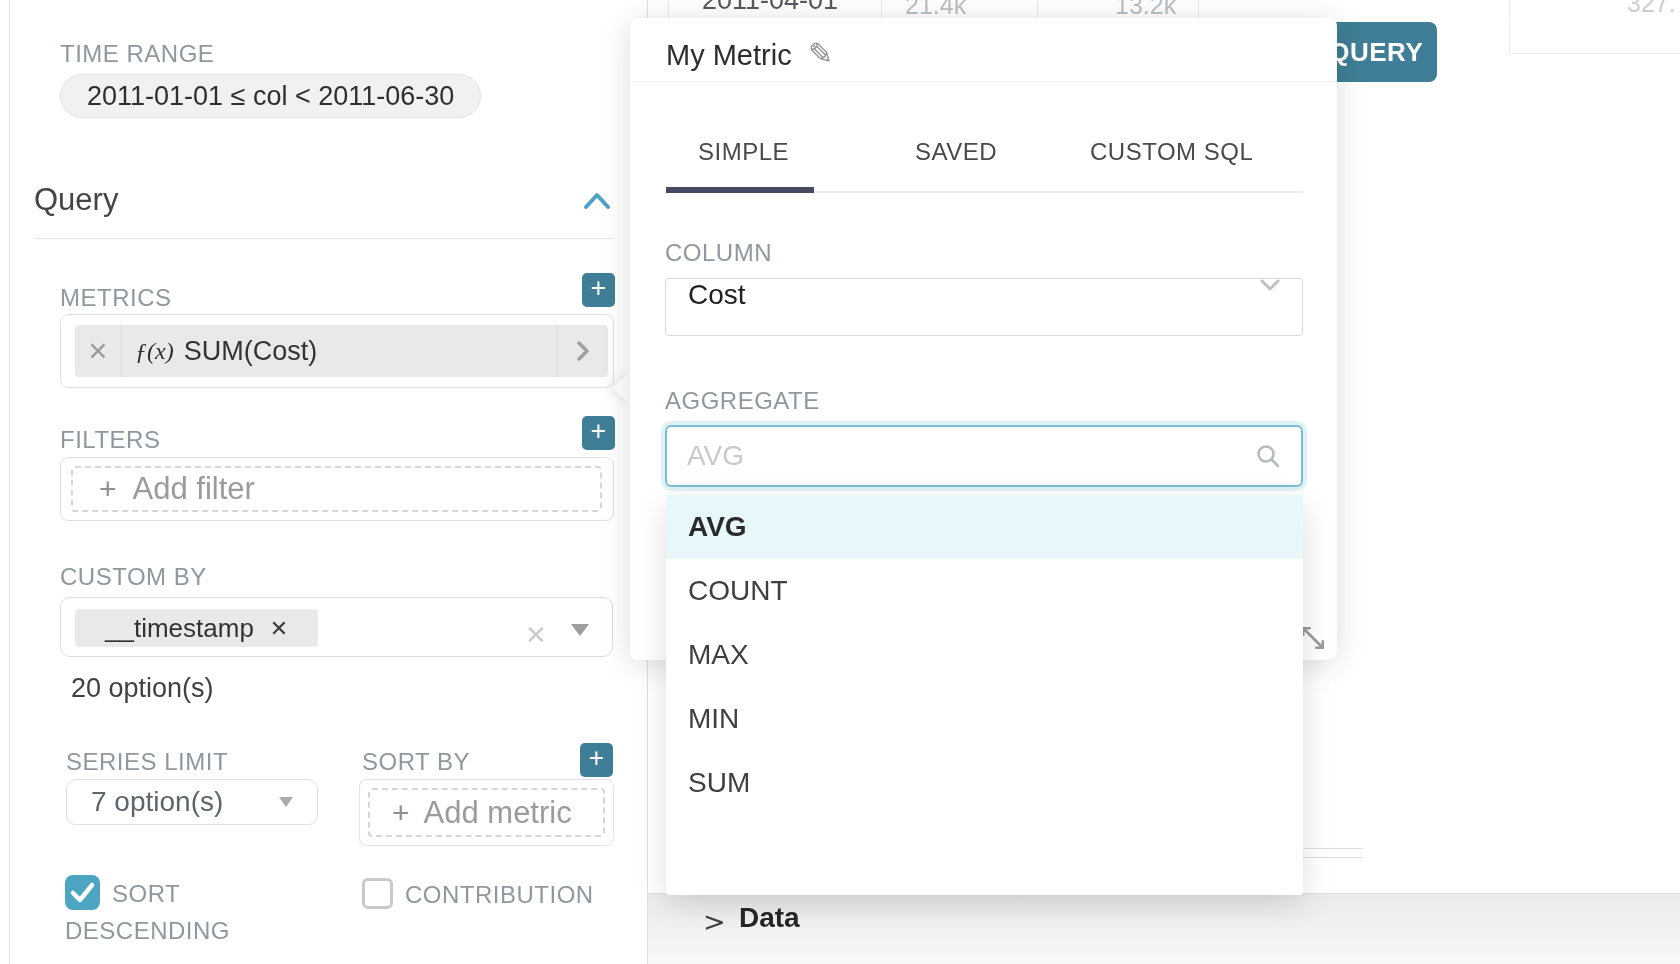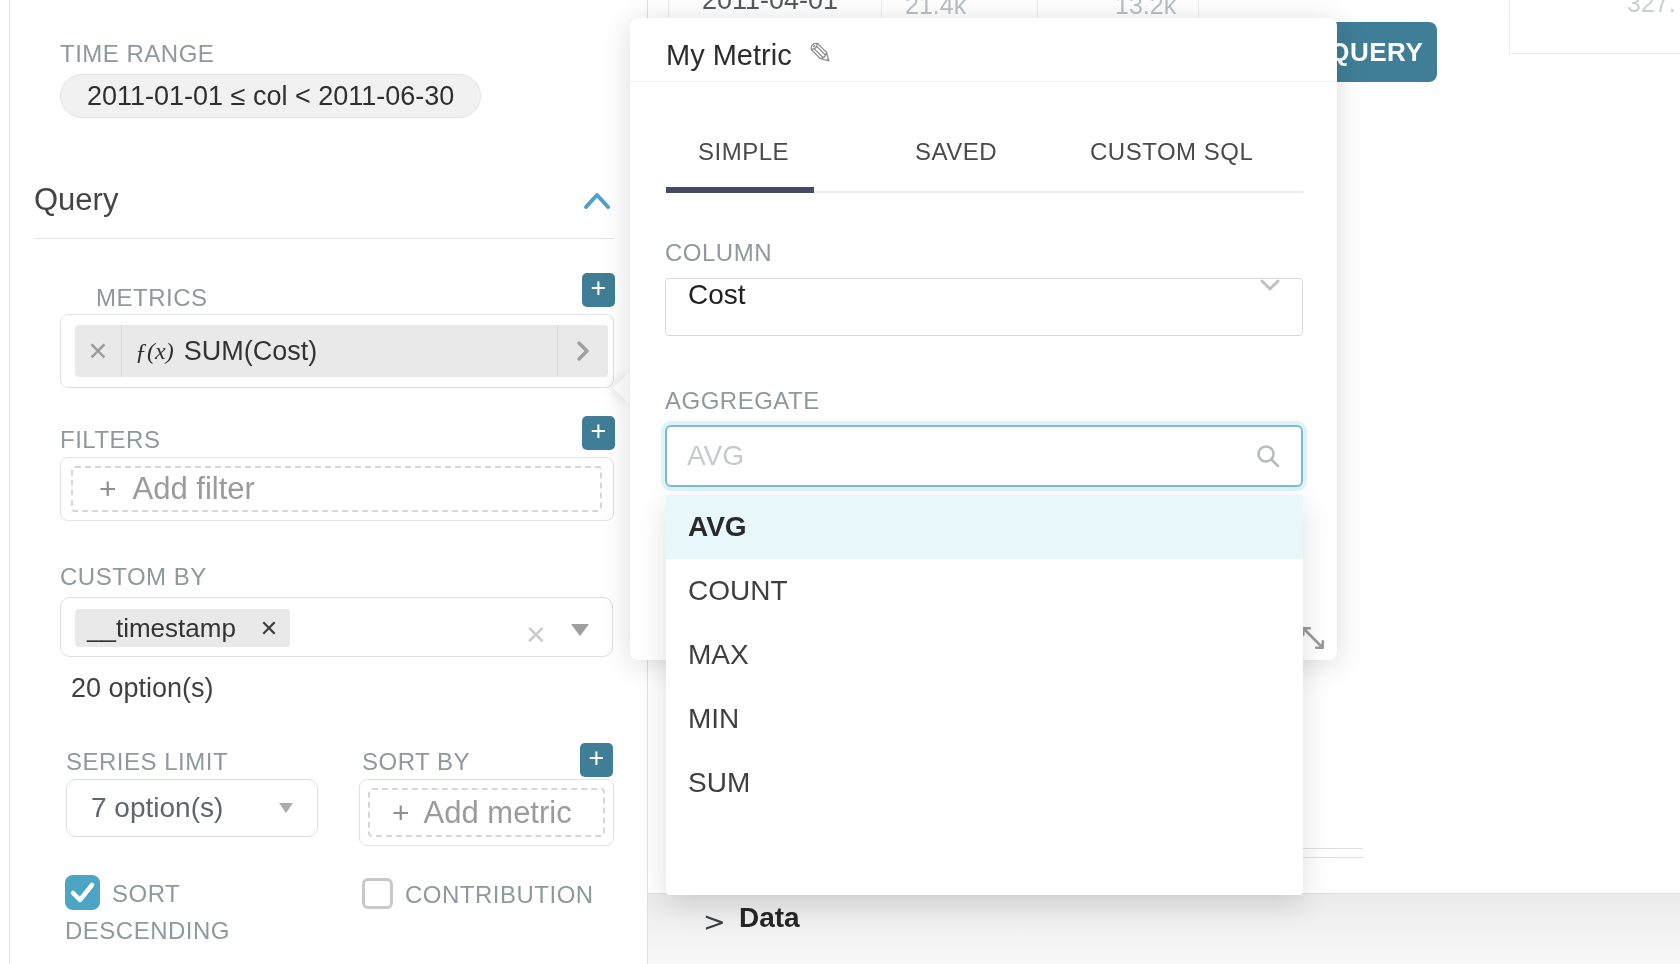--- a/index.html
+++ b/index.html
@@ -49,29 +49,29 @@
   .dashed-inner {
     border:2px dashed #d6d6d6; border-radius:4px; background:#fff;
     display:flex; align-items:center;
   }
   .dash-plus { font-size:30px; color:#8f8f8f; }
   .dash-text { font-size:31px; color:#9b9b9b; }
 
   .gb-box { left:60px; top:597px; width:553px; height:60px; border:1px solid #dedede; border-radius:10px; background:#fff; }
   .gb-tag {
     left:75px; top:609px; height:38px; background:#e9e9e9; border-radius:4px;
-    display:flex; align-items:center; padding:0 12px; gap:24px;
+    display:flex; align-items:center; padding:0 30px; gap:16px;
   }
   .gb-tag-text { font-size:26px; color:#333; }
   .gb-tag-x { font-size:22px; font-weight:700; color:#3a3a3a; cursor:pointer; }
   .clear-x { left:525px; top:620px; font-size:26px; color:#cbcbcb; cursor:pointer; }
   .caret-down { width:0; height:0; border-left:9px solid transparent; border-right:9px solid transparent; border-top:12px solid #9e9e9e; }
   .hint-text { font-size:27px; color:#404040; }
 
-  .sl-box { left:66px; top:779px; width:252px; height:58px; border:1px solid #e0e0e0; border-radius:10px; background:#fff;
+  .sl-box { left:66px; top:779px; width:252px; height:46px; border:1px solid #e0e0e0; border-radius:10px; background:#fff;
             display:flex; align-items:center; padding:0 24px; }
   .sl-value { font-size:28px; color:#5d666c; flex:1; }
   .caret-sm { width:0; height:0; border-left:7px solid transparent; border-right:7px solid transparent; border-top:10px solid #ababab; }
 
   .checkbox-row { display:block; }
   .cb-checked {
     float:left; width:35px; height:35px; background:#4ba5c3; border-radius:8px; margin-right:12px; cursor:pointer;
   }
   .cb-unchecked {
     float:left; width:31px; height:31px; background:#fff; border:3px solid #c9c9c9; border-radius:6px; margin-right:12px; cursor:pointer;
@@ -177,21 +177,21 @@
 
   <div class="abs ctl-label" style="left:60px; top:40px;">TIME RANGE</div>
   <div class="abs time-pill">2011-01-01 ≤ col &lt; 2011-06-30</div>
 
   <div class="abs query-title">Query</div>
   <svg class="abs" style="left:583px; top:190px;" width="28" height="22" viewBox="0 0 28 22">
     <polyline points="3,17 14,5 25,17" fill="none" stroke="#4fa0c8" stroke-width="4" stroke-linecap="round" stroke-linejoin="round"></polyline>
   </svg>
   <div class="abs query-divider"></div>
 
-  <div class="abs ctl-label" style="left:60px; top:284px;margin-left:36px;">METRICS</div>
+  <div class="abs ctl-label" style="left:60px; top:284px;">METRICS</div>
   <div class="abs plus-btn" style="left:582px; top:273px;">+</div>
   <div class="abs outer-box" style="left:60px; top:314px; width:554px; height:74px;"></div>
   <div class="abs metric-pill">
     <span class="metric-x uni">✕</span>
     <span class="pill-vdiv"></span>
     <span class="fx">ƒ(x)</span>
     <span class="metric-name">SUM(Cost)</span>
     <span class="pill-spacer"></span>
     <span class="pill-vdiv"></span>
     <span class="metric-chevron">

